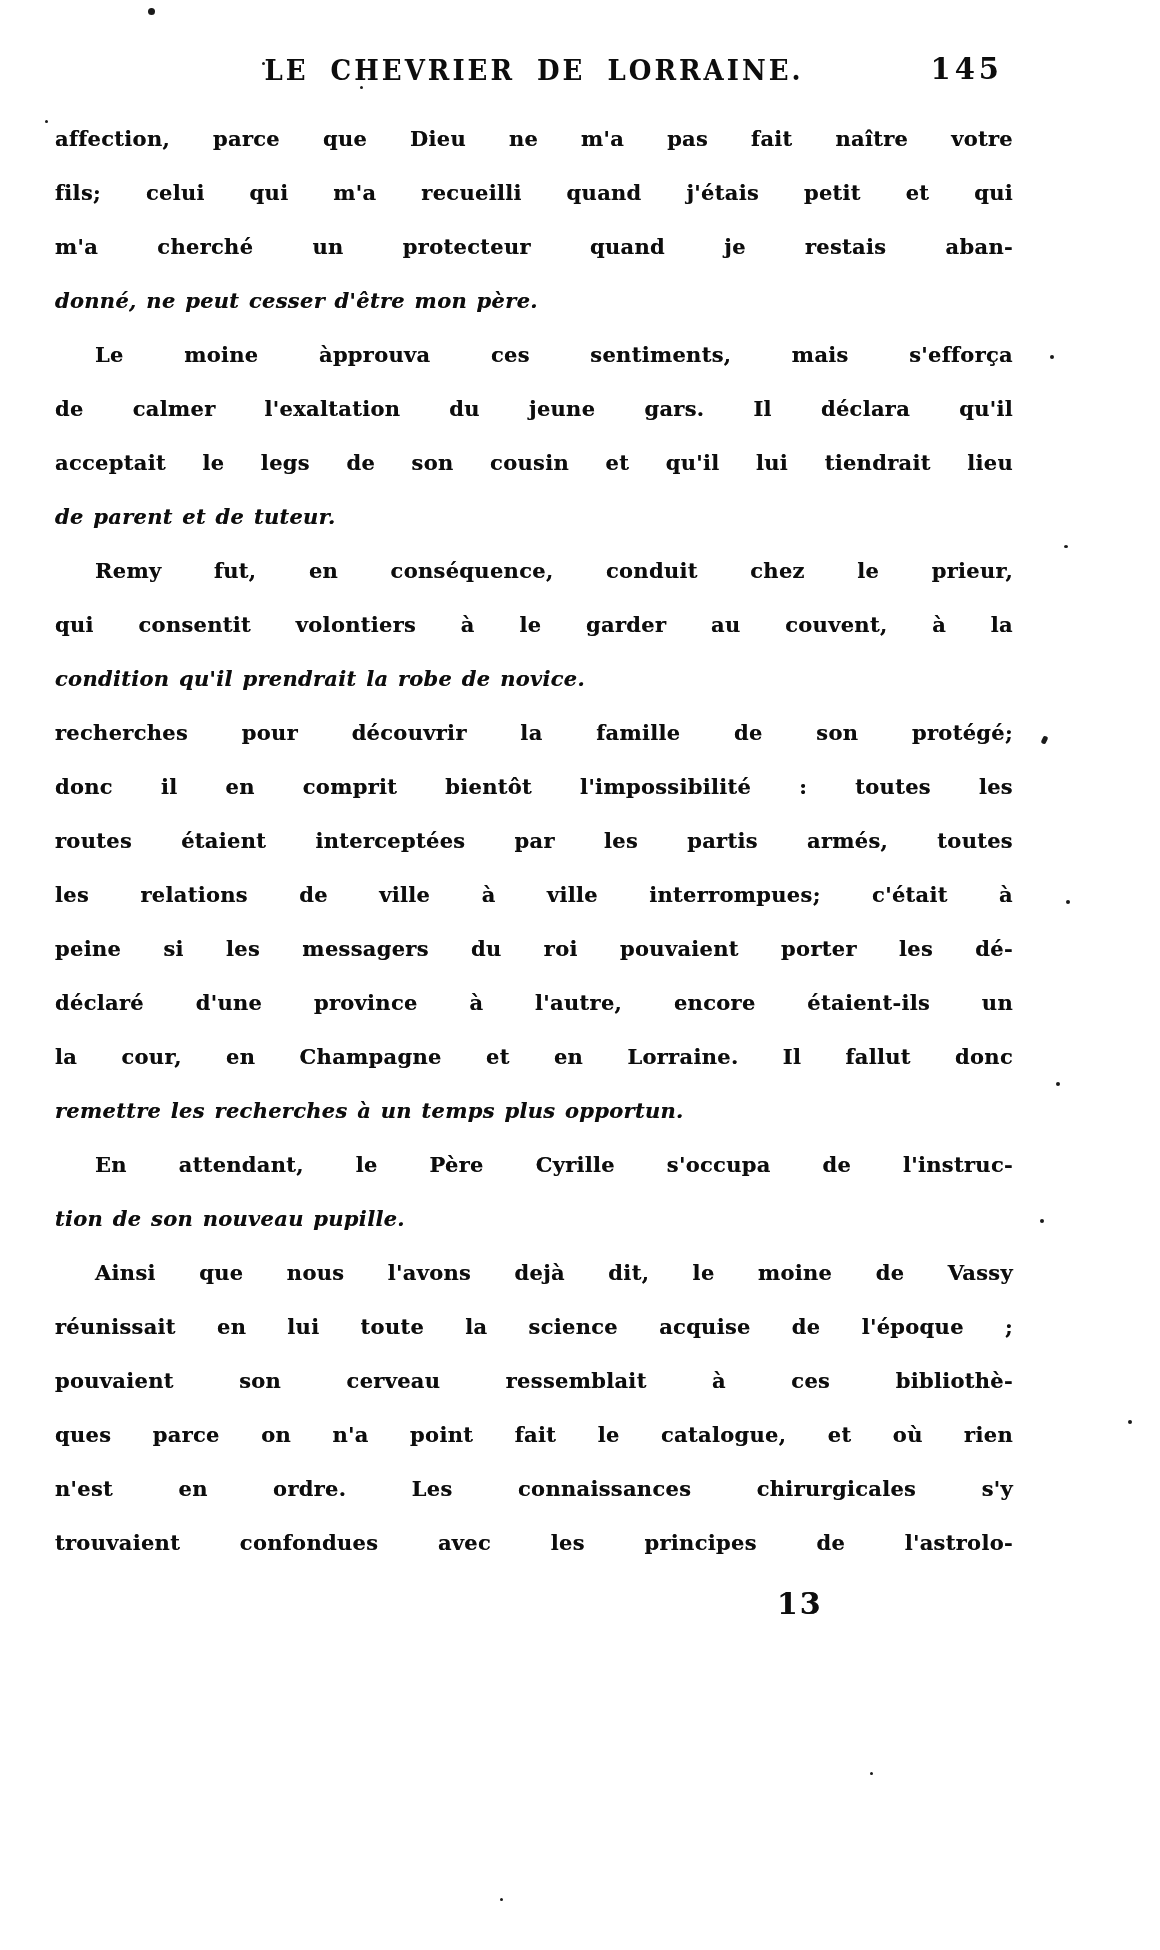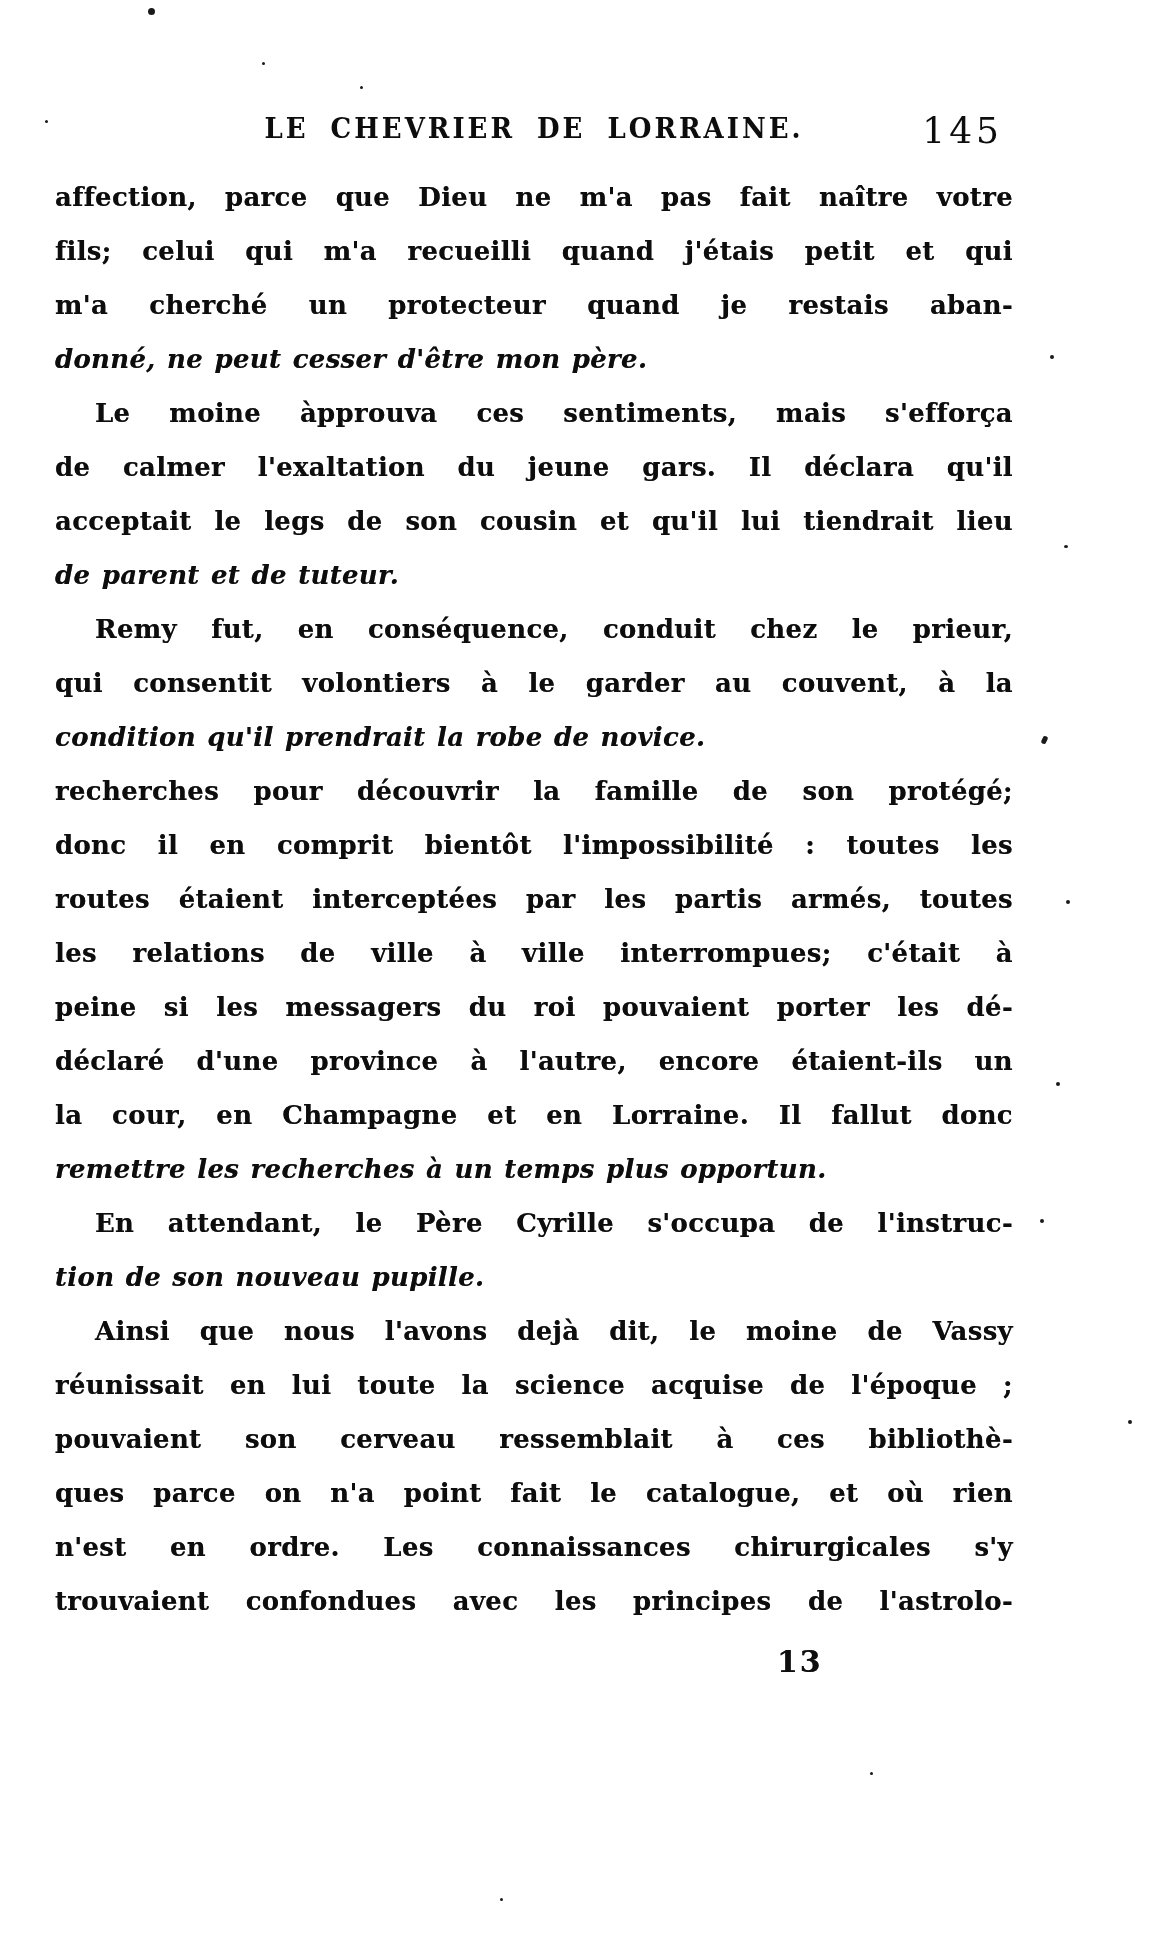--- a/index.html
+++ b/index.html
@@ -9,21 +9,21 @@
   }
   .page {
     position: relative;
     width: 1160px;
     height: 1950px;
     background: #ffffff;
     color: #0d0d0d;
     font-family: "DejaVu Serif", "Liberation Serif", serif;
     overflow: hidden;
     box-sizing: border-box;
-    padding: 114px 93px 0 55px;
+    padding: 56px 93px 0 55px;
   }
   .header {
     position: relative;
     width: 958px;
     height: 36px;
     margin-bottom: 20px;
   }
   .running-title {
     display: block;
     width: 100%;
@@ -31,29 +31,29 @@
     font-size: 26px;
     font-weight: 700;
     letter-spacing: 3px;
     word-spacing: 10px;
     transform: scaleY(1.05);
   }
   .folio {
     position: absolute;
     right: 10px;
     top: -4px;
-    font-size: 36px;
-    font-weight: 400;
+    font-size: 29px;
+    font-weight: 700;
     letter-spacing: 4px;
   }
   .body-text {
     width: 958px;
   }
   .line {
-    font-size: 26px;
+    font-size: 21px;
     font-weight: 600;
     line-height: 54px;
     height: 54px;
     letter-spacing: 0.3px;
     word-spacing: 2px;
     text-align: justify;
     text-align-last: justify;
     white-space: normal;
     overflow: visible;
     text-shadow: 0 0 0.5px rgba(0,0,0,0.55);

